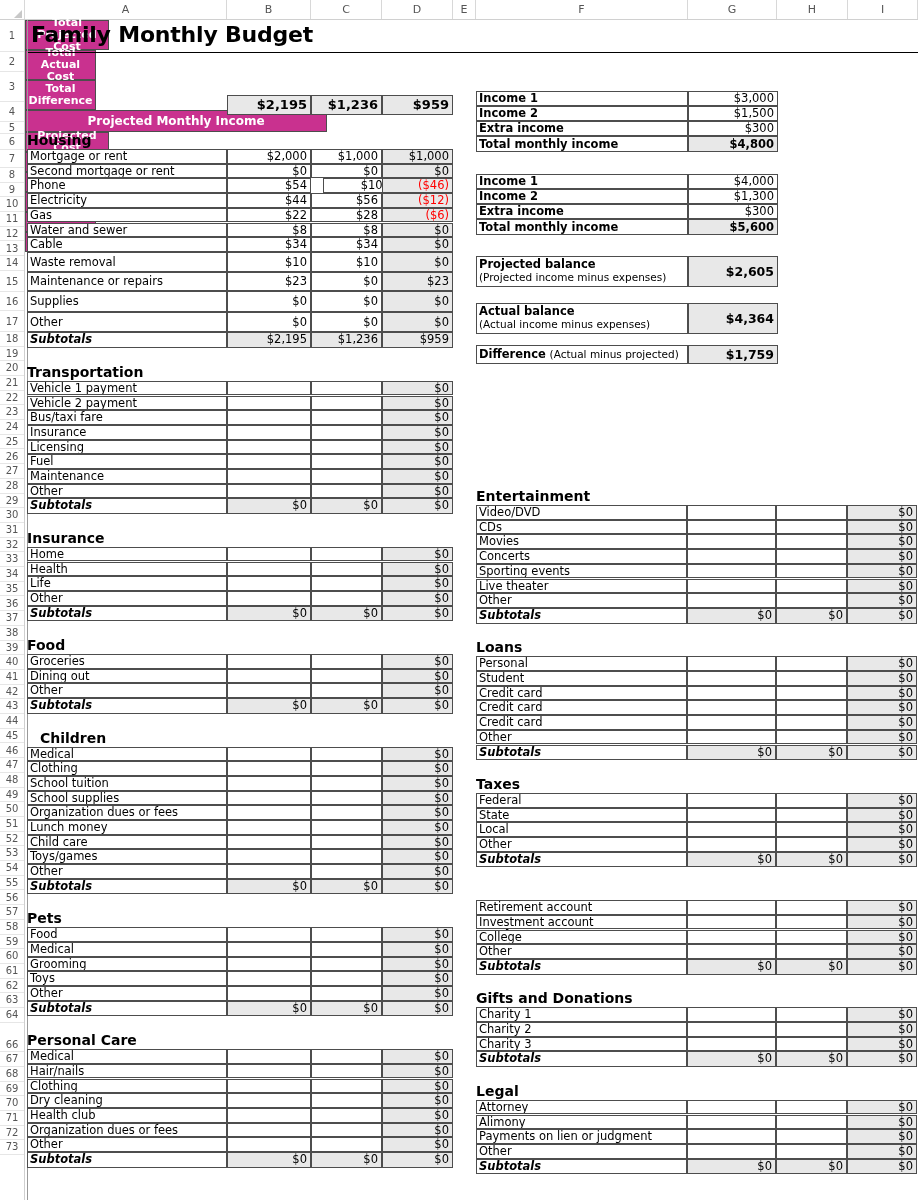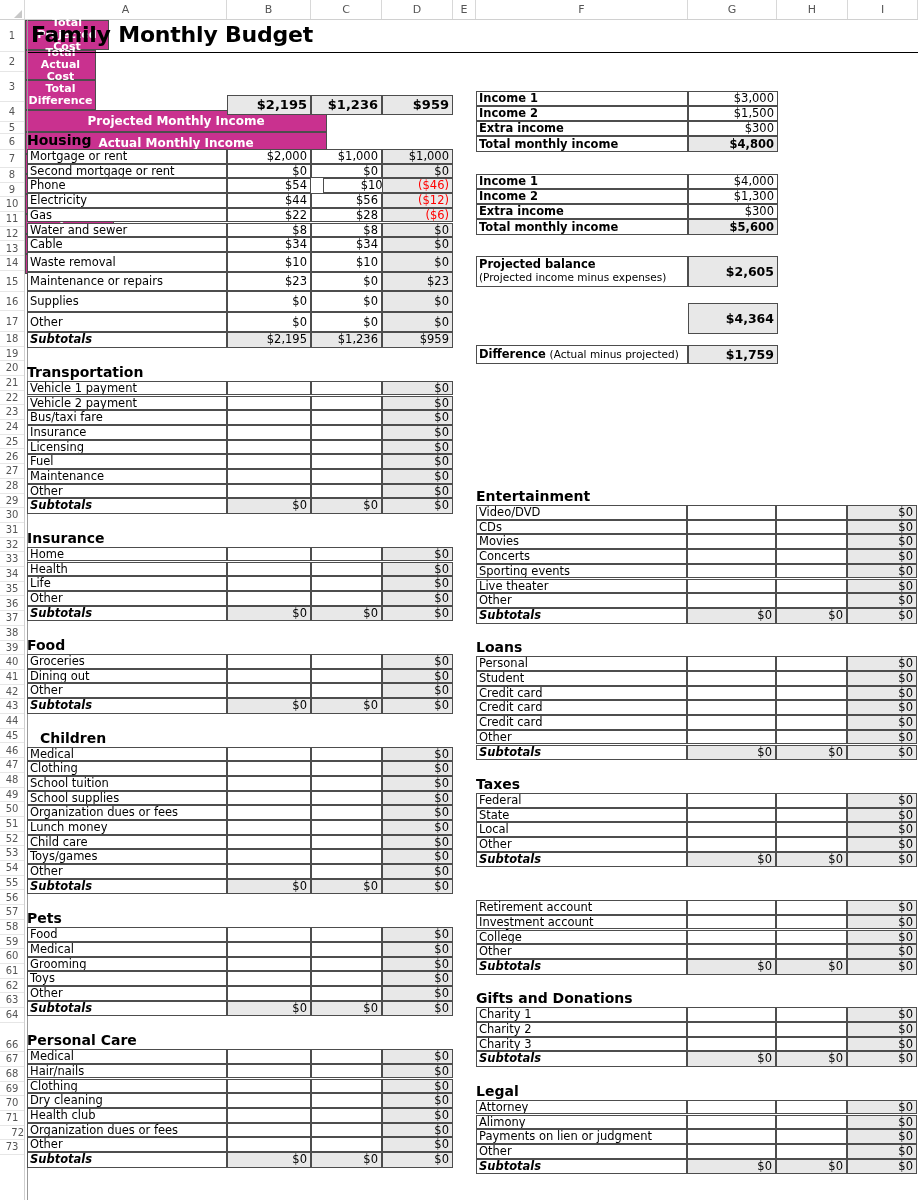--- a/index.html
+++ b/index.html
@@ -220,21 +220,21 @@
       <div class="rowhdr" style="top: 958.7px; height: 14.7px; line-height: 14.7px;">62</div>
       <div class="rowhdr" style="top: 973.4px; height: 14.7px; line-height: 14.7px;">63</div>
       <div class="rowhdr" style="top: 988.1px; height: 14.7px; line-height: 14.7px;">64</div>
       <div class="rowhdr" style="top: 1034px; height: 14.7px; line-height: 14.7px;">65</div>
       <div class="rowhdr" style="top: 1017.5px; height: 14.7px; line-height: 14.7px;">66</div>
       <div class="rowhdr" style="top: 1032.2px; height: 14.7px; line-height: 14.7px;">67</div>
       <div class="rowhdr" style="top: 1046.9px; height: 14.7px; line-height: 14.7px;">68</div>
       <div class="rowhdr" style="top: 1061.6px; height: 14.7px; line-height: 14.7px;">69</div>
       <div class="rowhdr" style="top: 1076.3px; height: 14.7px; line-height: 14.7px;">70</div>
       <div class="rowhdr" style="top: 1091px; height: 14.7px; line-height: 14.7px;">71</div>
-      <div class="rowhdr" style="top: 1105.7px; height: 14.7px; line-height: 14.7px; text-align: right;">72</div>
+      <div class="rowhdr" style="top: 1105.7px; height: 14.7px; line-height: 14.7px;">72</div>
       <div class="rowhdr" style="top: 1120.4px; height: 14.7px; line-height: 14.7px;">73</div>
     </div>
 
   <div id="grid">
 
     <div class="cell title txt" style="left:4px; top:0; width:420px; height:30px; line-height:30px;">Family Monthly Budget</div>
     <div class="hrule" style="left:2px; top:32px; width:891px;"></div>
     <div class="vrule" style="left:2px; top:0px; height:1180px;"></div>
 
     <div class="pink twoline" style="left:202px; top:45px; width:84px; height:30px;">Total Projected Cost</div>
@@ -252,40 +252,43 @@
 
     <div class="cell bx txt bold" style="left:451px; top:86px; width:212px; height:15px; line-height:13px;">Income 2</div>
     <div class="cell bx num" style="left:663px; top:86px; width:90px; height:15px; line-height:13px;">$1,500</div>
 
     <div class="cell bx txt bold" style="left:451px; top:101px; width:212px; height:15px; line-height:13px;">Extra income</div>
     <div class="cell bx num" style="left:663px; top:101px; width:90px; height:15px; line-height:13px;">$300</div>
 
     <div class="cell bx txt bold" style="left:451px; top:116px; width:212px; height:16px; line-height:14px;">Total monthly income</div>
     <div class="cell bx bx-grey num bold" style="left:663px; top:116px; width:90px; height:16px; line-height:14px;">$4,800</div>
 
-    <div class="pink pink-lg" style="left:451px; top:132px; width:302px; height:22px;">Actual Monthly Income</div>
 
     <div class="cell bx txt bold" style="left:451px; top:154px; width:212px; height:15px; line-height:13px;">Income 1</div>
     <div class="cell bx num" style="left:663px; top:154px; width:90px; height:15px; line-height:13px;">$4,000</div>
 
     <div class="cell bx txt bold" style="left:451px; top:169px; width:212px; height:15px; line-height:13px;">Income 2</div>
     <div class="cell bx num" style="left:663px; top:169px; width:90px; height:15px; line-height:13px;">$1,300</div>
 
     <div class="cell bx txt bold" style="left:451px; top:184px; width:212px; height:15px; line-height:13px;">Extra income</div>
     <div class="cell bx num" style="left:663px; top:184px; width:90px; height:15px; line-height:13px;">$300</div>
 
     <div class="cell bx txt bold" style="left:451px; top:199px; width:212px; height:16px; line-height:14px;">Total monthly income</div>
     <div class="cell bx bx-grey num bold" style="left:663px; top:199px; width:90px; height:16px; line-height:14px;">$5,600</div>
 
     <div class="cell bx" style="left:451px; top:236px; width:212px; height:31px; padding:1px 0 0 2px; white-space:normal;">
       <div class="bold" style="font-size:11.5px; line-height:13px;">Projected balance</div>
       <div class="sm" style="font-size:10.5px; line-height:12px;">(Projected income minus expenses)</div>
     </div>
     <div class="cell bx bx-grey num bold" style="left:663px; top:236px; width:90px; height:31px; line-height:29px; font-size:12.5px;">$2,605</div>
 
+    <div class="cell bx" style="left:451px; top:283px; width:212px; height:31px; padding:1px 0 0 2px; white-space:normal;">
+      <div class="bold" style="font-size:11.5px; line-height:13px;">Actual balance</div>
+      <div class="sm" style="font-size:10.5px; line-height:12px;">(Actual income minus expenses)</div>
+    </div>
     <div class="cell bx bx-grey num bold" style="left:663px; top:283px; width:90px; height:31px; line-height:29px; font-size:12.5px;">$4,364</div>
 
     <div class="cell bx" style="left:451px; top:325px; width:212px; height:19px; padding-left:2px; line-height:17px;">
       <span class="bold" style="font-size:11.5px;">Difference</span>
       <span class="sm" style="font-size:10.5px;">(Actual minus projected)</span>
     </div>
     <div class="cell bx bx-grey num bold" style="left:663px; top:325px; width:90px; height:19px; line-height:17px; font-size:12.5px;">$1,759</div>
 
     <div id="dyn">
         <div class="cell sect" style="left: 2px; top: 111px; width: 198px; height: 18px;">Housing</div>

